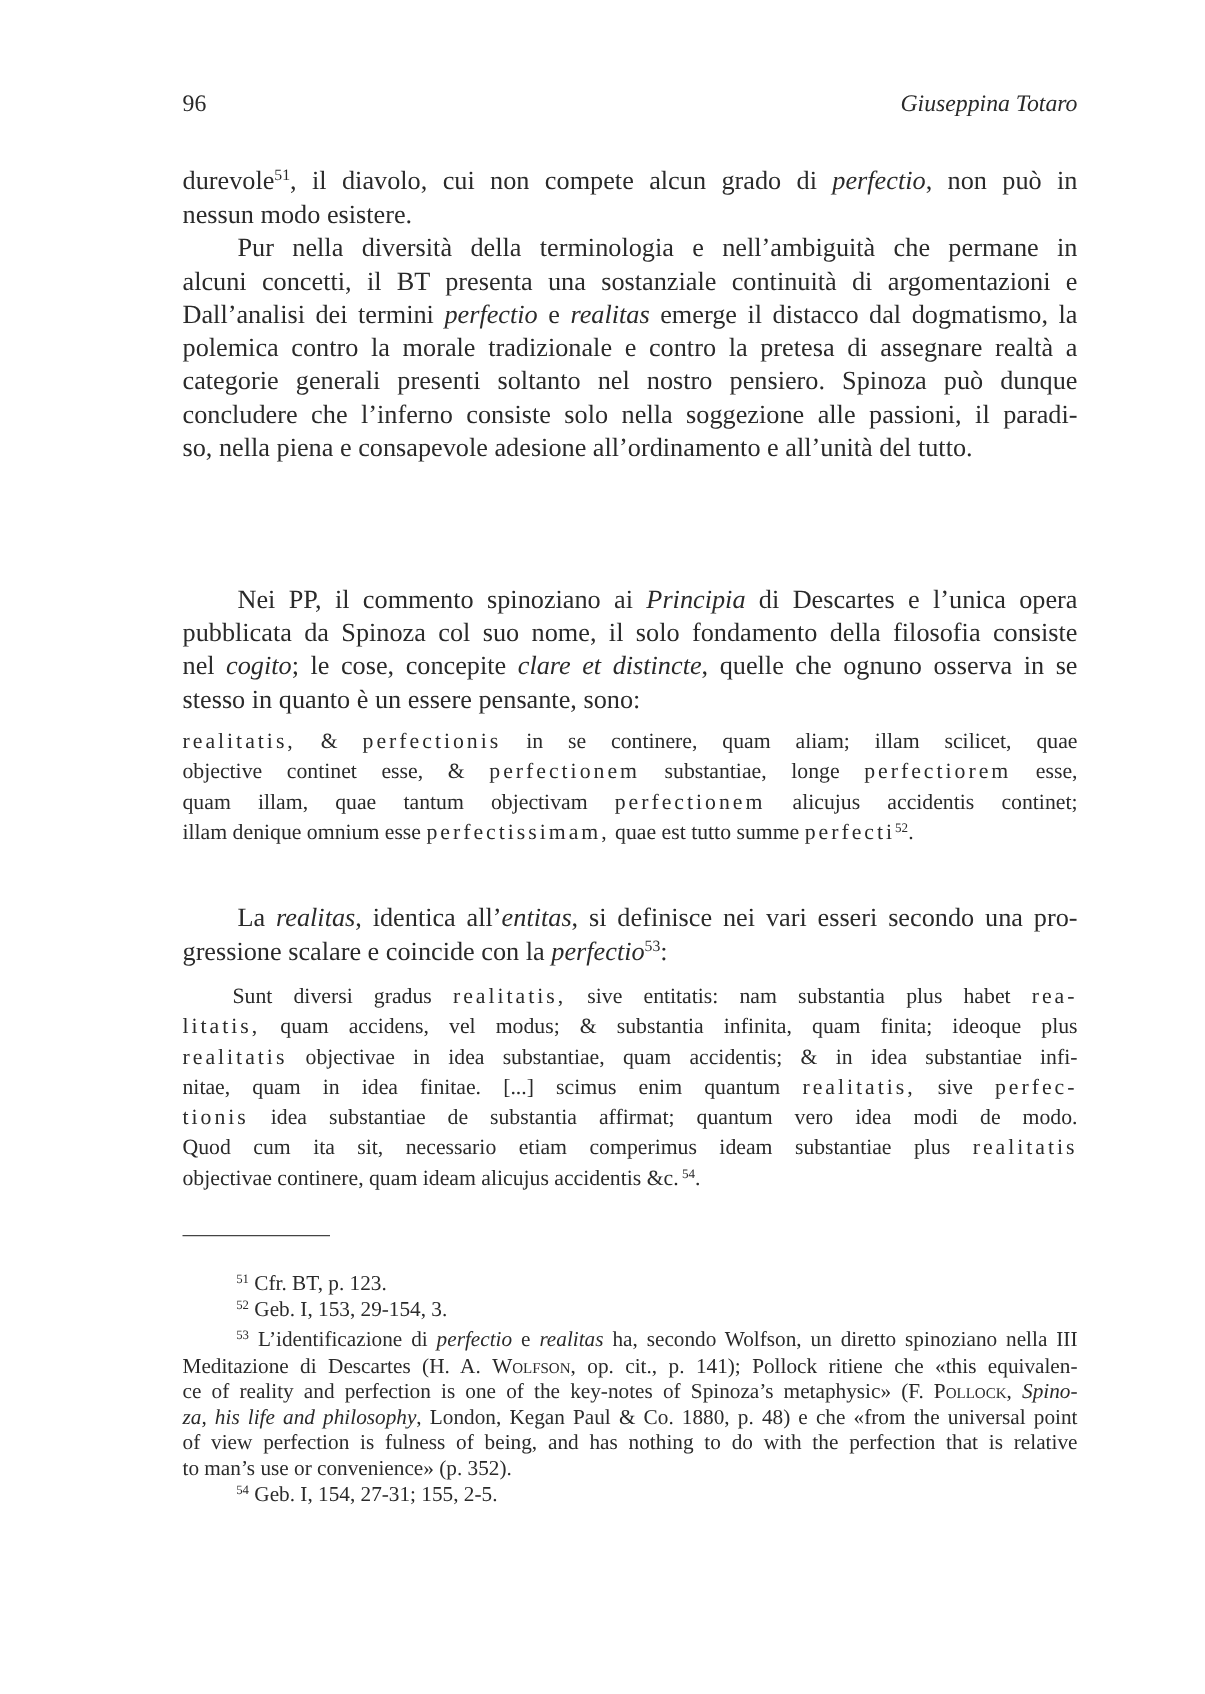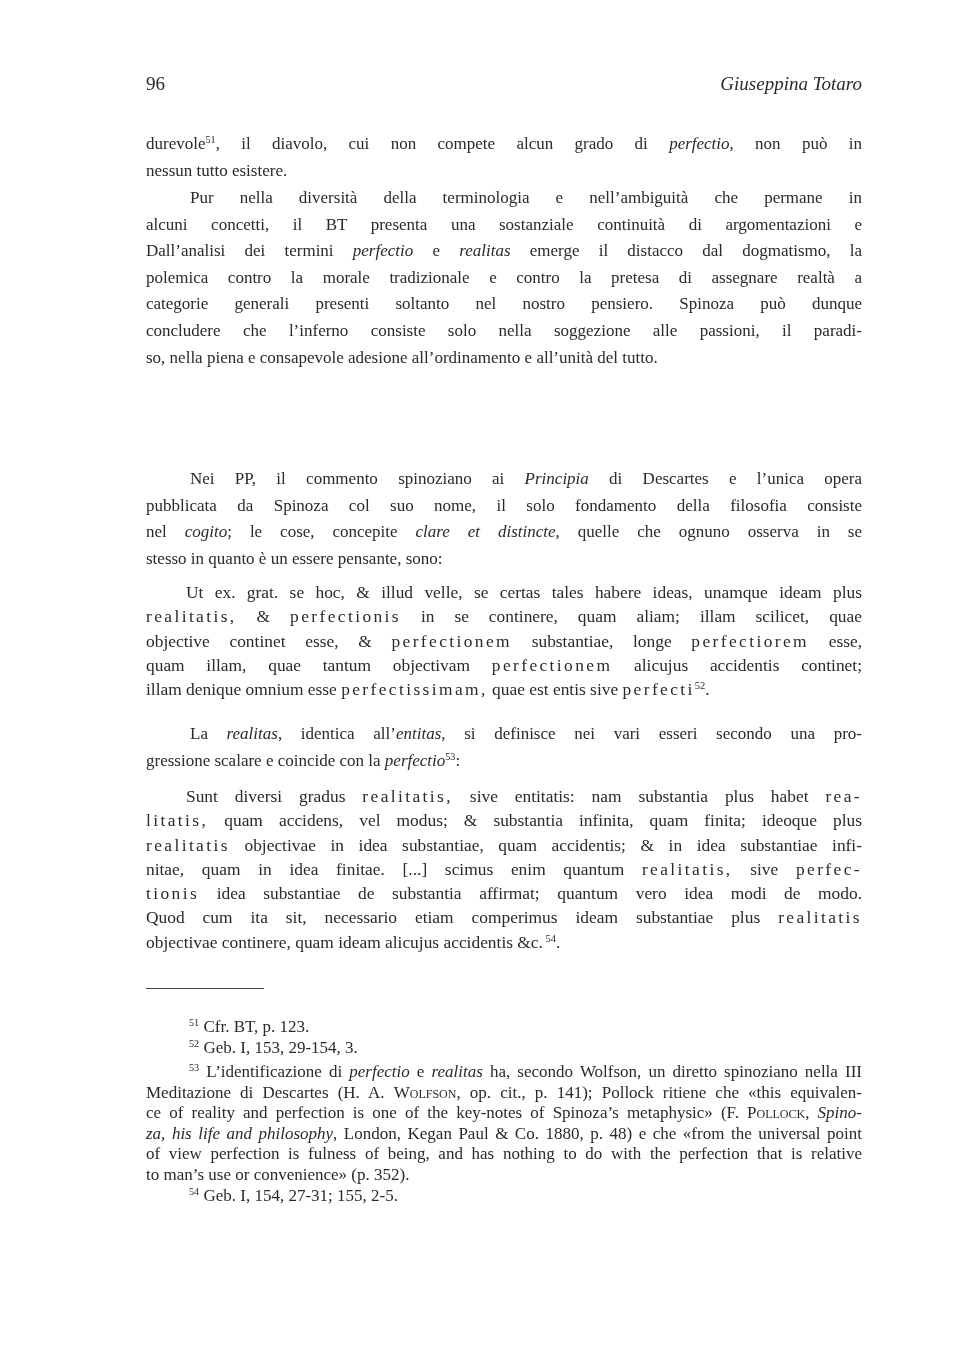--- a/index.html
+++ b/index.html
@@ -6,21 +6,21 @@
   body {
     width: 964px; height: 1355px; position: relative; overflow: hidden;
     font-family: "Liberation Serif", "DejaVu Serif", serif;
     color: #2a2a2a;
   }
   .page { position: absolute; left: 0; top: 17px; width: 964px; height: 1355px; font-family: Liberation Serif, serif; }
   .header { position: absolute; top: 56px; left: 146px; width: 716px; height: 28px; font-size: 19px; }
   .pagenum { position: absolute; left: 0; top: 0; }
   .runhead { position: absolute; right: 0; top: 0; font-style: italic; }
   .body { position: absolute; left: 146px; width: 716px; }
-  .line { display: block; white-space: nowrap; font-size: 17px; height: 26.6px; line-height: 26.6px; text-align: justify; text-align-last: justify; }
+  .line { display: block; white-space: nowrap; font-size: 21px; height: 26.6px; line-height: 26.6px; text-align: justify; text-align-last: justify; }
   .line.last { text-align-last: left; }
   .ind { padding-left: 44px; }
   .qline { display: block; white-space: nowrap; font-size: 17.4px; height: 24.3px; line-height: 24.3px; text-align: justify; text-align-last: justify; }
   .qline.last { text-align-last: left; }
   .qind { padding-left: 40px; }
   .fn { display: block; white-space: nowrap; font-size: 17px; height: 20.6px; line-height: 20.6px; text-align: justify; text-align-last: justify; }
   .fn.last { text-align-last: left; }
   .fnind { padding-left: 43px; }
   i { font-style: italic; }
   .sp { letter-spacing: 2.4px; }
@@ -32,43 +32,42 @@
 <body>
 
 <div class="page">
   <div class="header">
     <span class="pagenum">96</span>
     <span class="runhead">Giuseppina Totaro</span>
   </div>
 
   <div class="body" style="top:114px;">
       <span class="line"><span>durevole</span><sup>51</sup><span>, il diavolo, cui non compete alcun grado di </span><i>perfectio</i><span>, non può in</span></span>
-      <span class="line last"><span>nessun tutto esistere.</span></span>
+      <span class="line last"><span>nessun modo esistere.</span></span>
     </div>
   <div class="body" style="top:168px;">
       <span class="line ind"><span>Pur nella diversità della terminologia e nell’ambiguità che permane in</span></span>
       <span class="line"><span>alcuni concetti, il BT presenta una sostanziale continuità di argomentazioni e</span></span>
       <span class="line"><span>Dall’analisi dei termini </span><i>perfectio</i><span> e </span><i>realitas</i><span> emerge il distacco dal dogmatismo, la</span></span>
       <span class="line"><span>polemica contro la morale tradizionale e contro la pretesa di assegnare realtà a</span></span>
       <span class="line"><span>categorie generali presenti soltanto nel nostro pensiero. Spinoza può dunque</span></span>
       <span class="line"><span>concludere che l’inferno consiste solo nella soggezione alle passioni, il paradi-</span></span>
       <span class="line last"><span>so, nella piena e consapevole adesione all’ordinamento e all’unità del tutto.</span></span>
     </div>
   <div class="body" style="top:449px;">
       <span class="line ind"><span>Nei PP, il commento spinoziano ai </span><i>Principia</i><span> di Descartes e l’unica opera</span></span>
       <span class="line"><span>pubblicata da Spinoza col suo nome, il solo fondamento della filosofia consiste</span></span>
       <span class="line"><span>nel </span><i>cogito</i><span>; le cose, concepite </span><i>clare et distincte</i><span>, quelle che ognuno osserva in se</span></span>
       <span class="line last"><span>stesso in quanto è un essere pensante, sono:</span></span>
     </div>
   <div class="body" style="top:563px;">
-      <span class="qline qind"><span>Ut ex. grat. se hoc, &amp; illud velle, se certas tales habere ideas, unamque ideam plus</span></span>
       <span class="qline"><span class="sp">realitatis,</span><span> &amp; </span><span class="sp">perfectionis</span><span> in se continere, quam aliam; illam scilicet, quae</span></span>
       <span class="qline"><span>objective continet esse, &amp; </span><span class="sp">perfectionem</span><span> substantiae, longe </span><span class="sp">perfectiorem</span><span> esse,</span></span>
       <span class="qline"><span>quam illam, quae tantum objectivam </span><span class="sp">perfectionem</span><span> alicujus accidentis continet;</span></span>
-      <span class="qline last"><span>illam denique omnium esse </span><span class="sp">perfectissimam,</span><span> quae est entis sive </span><span class="sp">perfecti</span><sup>52</sup><span>.</span></span>
+      <span class="qline last"><span>illam denique omnium esse </span><span class="sp">perfectissimam,</span><span> quae est tutto summe </span><span class="sp">perfecti</span><sup>52</sup><span>.</span></span>
     </div>
   <div class="body" style="top:704px;">
       <span class="line ind"><span>La </span><i>realitas</i><span>, identica all’</span><i>entitas</i><span>, si definisce nei vari esseri secondo una pro-</span></span>
       <span class="line last"><span>gressione scalare e coincide con la </span><i>perfectio</i><sup>53</sup><span>:</span></span>
     </div>
   <div class="body" style="top:767px;">
       <span class="qline qind"><span>Sunt diversi gradus </span><span class="sp">realitatis,</span><span> sive entitatis: nam substantia plus habet </span><span class="sp">rea-</span></span>
       <span class="qline"><span class="sp">litatis,</span><span> quam accidens, vel modus; &amp; substantia infinita, quam finita; ideoque plus</span></span>
       <span class="qline"><span class="sp">realitatis</span><span> objectivae in idea substantiae, quam accidentis; &amp; in idea substantiae infi-</span></span>
       <span class="qline"><span>nitae, quam in idea finitae. [...] scimus enim quantum </span><span class="sp">realitatis,</span><span> sive </span><span class="sp">perfec-</span></span>

